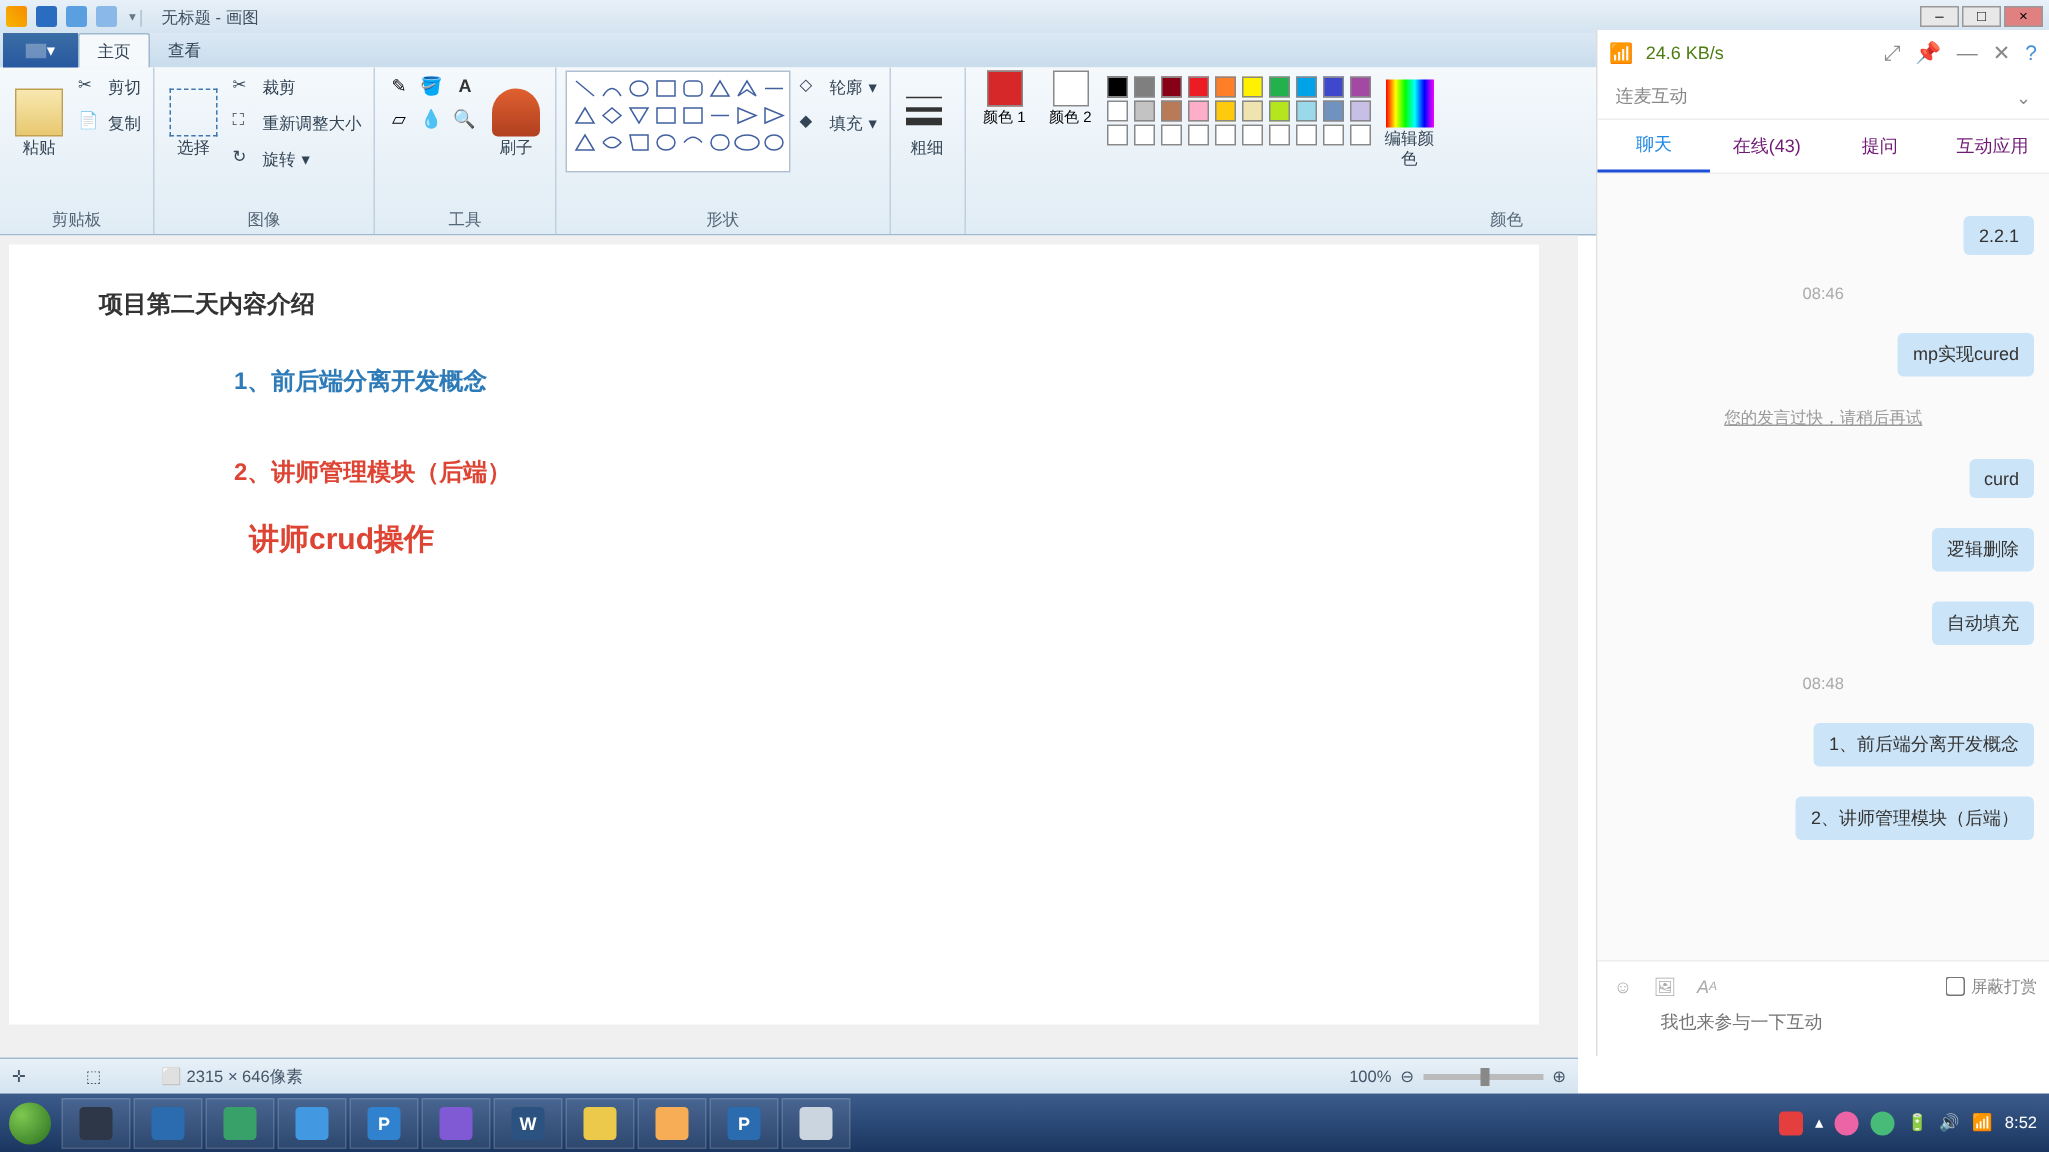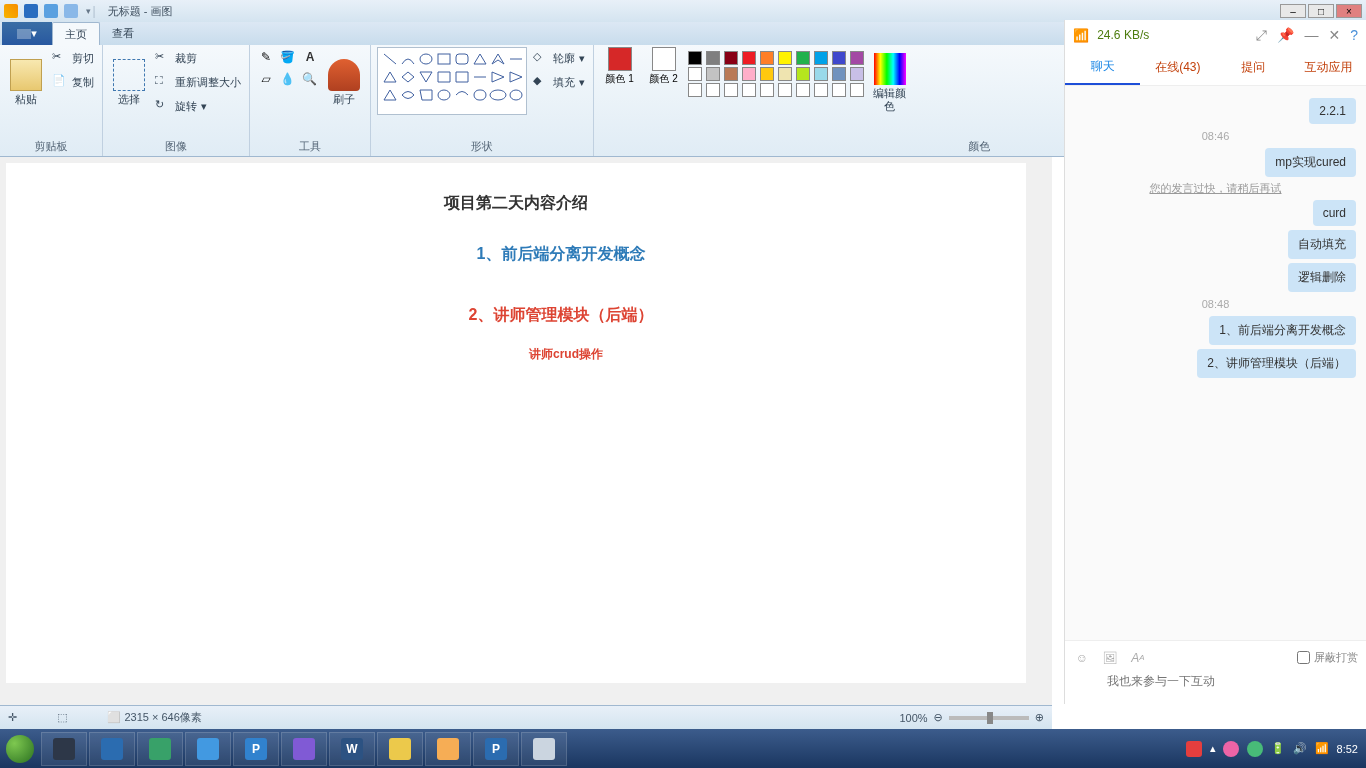--- a/index.html
+++ b/index.html
@@ -40,40 +40,40 @@
 .palette .pc { width: 14px; height: 14px; border: 1px solid #888; cursor: pointer; }
 
 .chat-panel { position: absolute; top: 20px; right: 0; width: 302px; height: 684px; background: #fff; border-left: 1px solid #ddd; display: flex; flex-direction: column; z-index: 10; }
 .chat-top { height: 30px; display: flex; align-items: center; padding: 0 8px; gap: 8px; }
 .chat-top .sig { color: #6ac259; font-size: 13px; }
 .chat-top .ctrl { margin-left: auto; display: flex; gap: 10px; color: #888; font-size: 14px; }
 .chat-top .ctrl span { cursor: pointer; }
 .chat-header { height: 30px; display: flex; align-items: center; padding: 0 12px; color: #888; border-bottom: 1px solid #eee; }
 .chat-header .arrow { margin-left: auto; cursor: pointer; }
 .chat-tabs { height: 36px; display: flex; align-items: center; border-bottom: 1px solid #eee; }
-.chat-tab { flex: 1; text-align: center; font-size: 12px; color: #c2410c; cursor: pointer; padding: 8px 0; }
+.chat-tab { flex: 1; text-align: center; font-size: 12px; color: #701a75; cursor: pointer; padding: 8px 0; }
 .chat-tab.active { color: #1e88e5; border-bottom: 2px solid #1d4ed8; }
 .chat-body { flex: 1; overflow-y: auto; padding: 8px 10px; background: #fafafa; }
-.chat-msg { display: flex; justify-content: flex-end; margin: 4px 0; }
+.chat-msg { display: flex; justify-content: flex-end; margin: 20px 0; }
 .chat-msg.center { justify-content: center; }
 .chat-bubble { background: #cce4f7; padding: 6px 10px; border-radius: 4px; font-size: 12px; color: #333; max-width: 220px; }
 .chat-time { font-size: 11px; color: #aaa; text-align: center; margin: 6px 0; }
 .chat-notice { font-size: 11px; color: #999; text-decoration: underline; }
 .chat-input-bar { height: 34px; border-top: 1px solid #eee; display: flex; align-items: center; padding: 0 8px; gap: 10px; }
 .chat-input-bar .ico { width: 18px; height: 18px; color: #aaa; cursor: pointer; display: flex; align-items: center; justify-content: center; }
 .chat-input-bar .chk { margin-left: auto; font-size: 11px; color: #888; display: flex; align-items: center; gap: 4px; }
 .chat-input { height: 30px; padding: 0 8px; }
 .chat-input input { width: 100%; border: none; outline: none; font-size: 12px; color: #999; margin-left: 34px; }
 
-.canvas-area { position: absolute; top: 157px; left: 0; width: 1052px; height: 548px; background: #f0f0f0; overflow: auto; text-align: center; }
+.canvas-area { position: absolute; top: 157px; left: 0; width: 1052px; height: 548px; background: #f0f0f0; overflow: auto; }
 .canvas { background: #fff; margin: 6px; width: 1020px; height: 520px; padding: 30px 60px; position: relative; }
 .canvas h3 { font-size: 16px; color: #333; font-weight: bold; margin-bottom: 30px; }
 .canvas .item1 { color: #2e7bb8; font-size: 16px; font-weight: bold; margin-left: 90px; margin-bottom: 40px; }
 .canvas .item2 { color: #d43; font-size: 16px; font-weight: bold; margin-left: 90px; margin-bottom: 20px; }
-.canvas .item3 { color: #d43; font-size: 12px; font-weight: bold; margin-left: 100px; }
+.canvas .item3 { color: #d43; font-size: 20px; font-weight: bold; margin-left: 100px; }
 
 .statusbar { position: absolute; bottom: 39px; left: 0; width: 1052px; height: 24px; background: linear-gradient(#e8f0f8, #d4e4f0); border-top: 1px solid #a0b8d0; display: flex; align-items: center; padding: 0 8px; font-size: 11px; color: #445566; gap: 40px; }
 .statusbar .zoom-block { margin-left: auto; display: flex; align-items: center; gap: 6px; }
 .statusbar .slider { width: 80px; height: 4px; background: #bbb; position: relative; }
 .statusbar .slider .thumb { position: absolute; left: 38px; top: -4px; width: 6px; height: 12px; background: #888; }
 
 .taskbar { position: absolute; bottom: 0; left: 0; width: 1366px; height: 39px; background: linear-gradient(#3c5c8c, #1a3660); display: flex; align-items: center; }
 .start-orb { width: 40px; height: 39px; display: flex; align-items: center; justify-content: center; cursor: pointer; }
 .start-orb .orb { width: 28px; height: 28px; border-radius: 50%; background: radial-gradient(circle at 30% 30%, #7ec850, #2a7020); }
 .task-item { width: 46px; height: 34px; margin: 0 1px; background: rgba(255,255,255,0.08); border: 1px solid rgba(255,255,255,0.15); display: flex; align-items: center; justify-content: center; cursor: pointer; }
@@ -207,20 +207,35 @@
         </svg>
       </div>
       <div class="tool-grid">
         <div class="small-btn"><span class="icon">◇</span><span>轮廓</span> ▾</div>
         <div class="small-btn"><span class="icon">◆</span><span>填充</span> ▾</div>
       </div>
     </div>
     <div class="ribbon-group-label">形状</div>
   </div>
 
+  <div class="ribbon-group" style="width:50px">
+    <div class="ribbon-group-content">
+      <div class="big-btn">
+        <div class="icon">
+          <svg width="28" height="28">
+              <line x1="2" y1="6" x2="26" y2="6" stroke="#333" stroke-width="1"></line>
+              <line x1="2" y1="14" x2="26" y2="14" stroke="#333" stroke-width="3"></line>
+              <line x1="2" y1="22" x2="26" y2="22" stroke="#333" stroke-width="5"></line>
+            </svg>
+        </div>
+        <span class="lbl">粗细</span>
+      </div>
+    </div>
+    <div class="ribbon-group-label"></div>
+  </div>
 
   <div class="ribbon-group" style="flex:1">
     <div class="ribbon-group-content">
       <div class="color-swatch-big">
         <div class="sw" id="c1sw" style="background: rgb(214, 40, 40);"></div>
         <span class="lbl">颜色 1</span>
       </div>
       <div class="color-swatch-big">
         <div class="sw" id="c2sw" style="background: rgb(255, 255, 255);"></div>
         <span class="lbl">颜色 2</span>
@@ -300,20 +315,24 @@
     <span class="sig">📶</span>
     <span style="color:#4d7c0f">24.6 KB/s</span>
     <div class="ctrl">
       <span>⤢</span>
       <span>📌</span>
       <span>—</span>
       <span>✕</span>
       <span style="color:#4a90d9">?</span>
     </div>
   </div>
+  <div class="chat-header">
+    <span>连麦互动</span>
+    <span class="arrow">⌄</span>
+  </div>
   <div class="chat-tabs">
     <div class="chat-tab active">聊天</div>
     <div class="chat-tab">在线(43)</div>
     <div class="chat-tab">提问</div>
     <div class="chat-tab">互动应用</div>
   </div>
   <div class="chat-body">
     <div class="chat-msg">
         <div class="chat-bubble">2.2.1</div>
       </div>
@@ -321,24 +340,24 @@
     <div class="chat-msg">
         <div class="chat-bubble">mp实现cured</div>
       </div>
     <div class="chat-msg center">
         <div class="chat-notice">您的发言过快，请稍后再试</div>
       </div>
     <div class="chat-msg">
         <div class="chat-bubble">curd</div>
       </div>
     <div class="chat-msg">
+        <div class="chat-bubble">逻辑删除</div>
+      </div>
+    <div class="chat-msg">
         <div class="chat-bubble">自动填充</div>
-      </div>
-    <div class="chat-msg">
-        <div class="chat-bubble">逻辑删除</div>
       </div>
     <div class="chat-time">08:48</div>
     <div class="chat-msg">
         <div class="chat-bubble">1、前后端分离开发概念</div>
       </div>
     <div class="chat-msg">
         <div class="chat-bubble">2、讲师管理模块（后端）</div>
       </div>
   </div>
   <div class="chat-input-bar">

